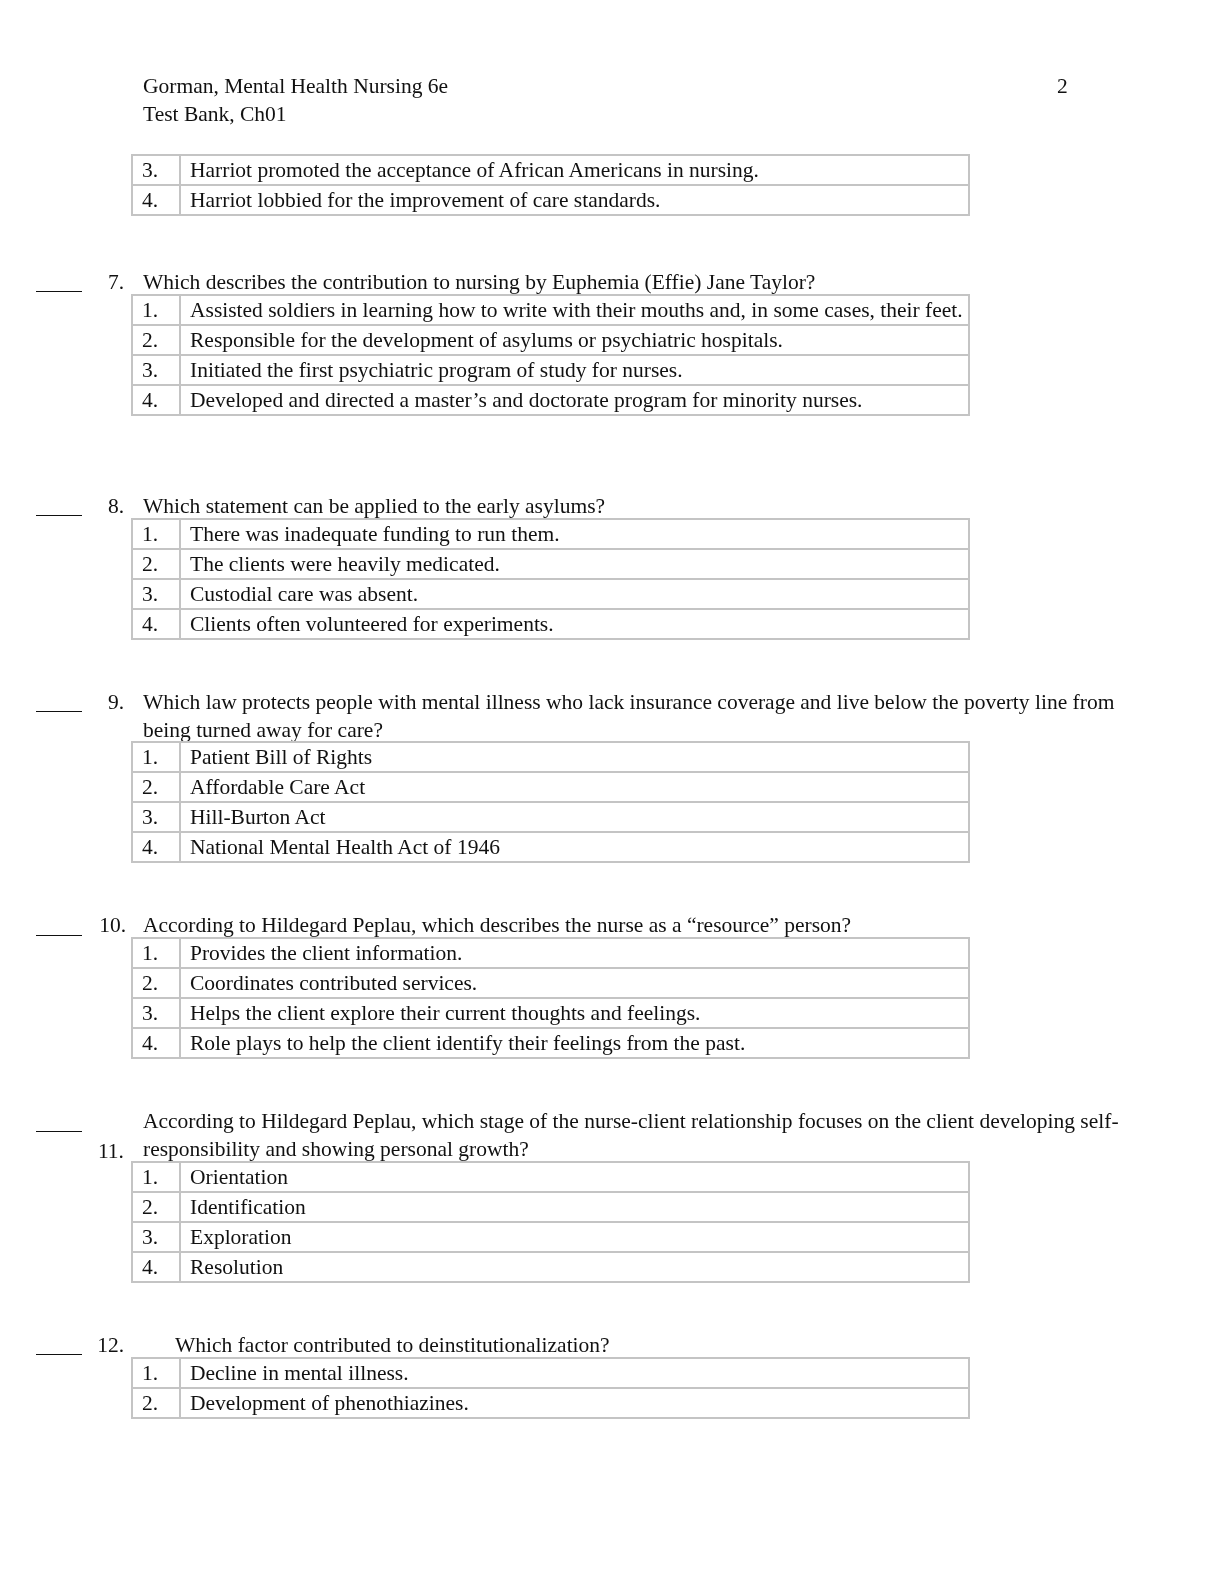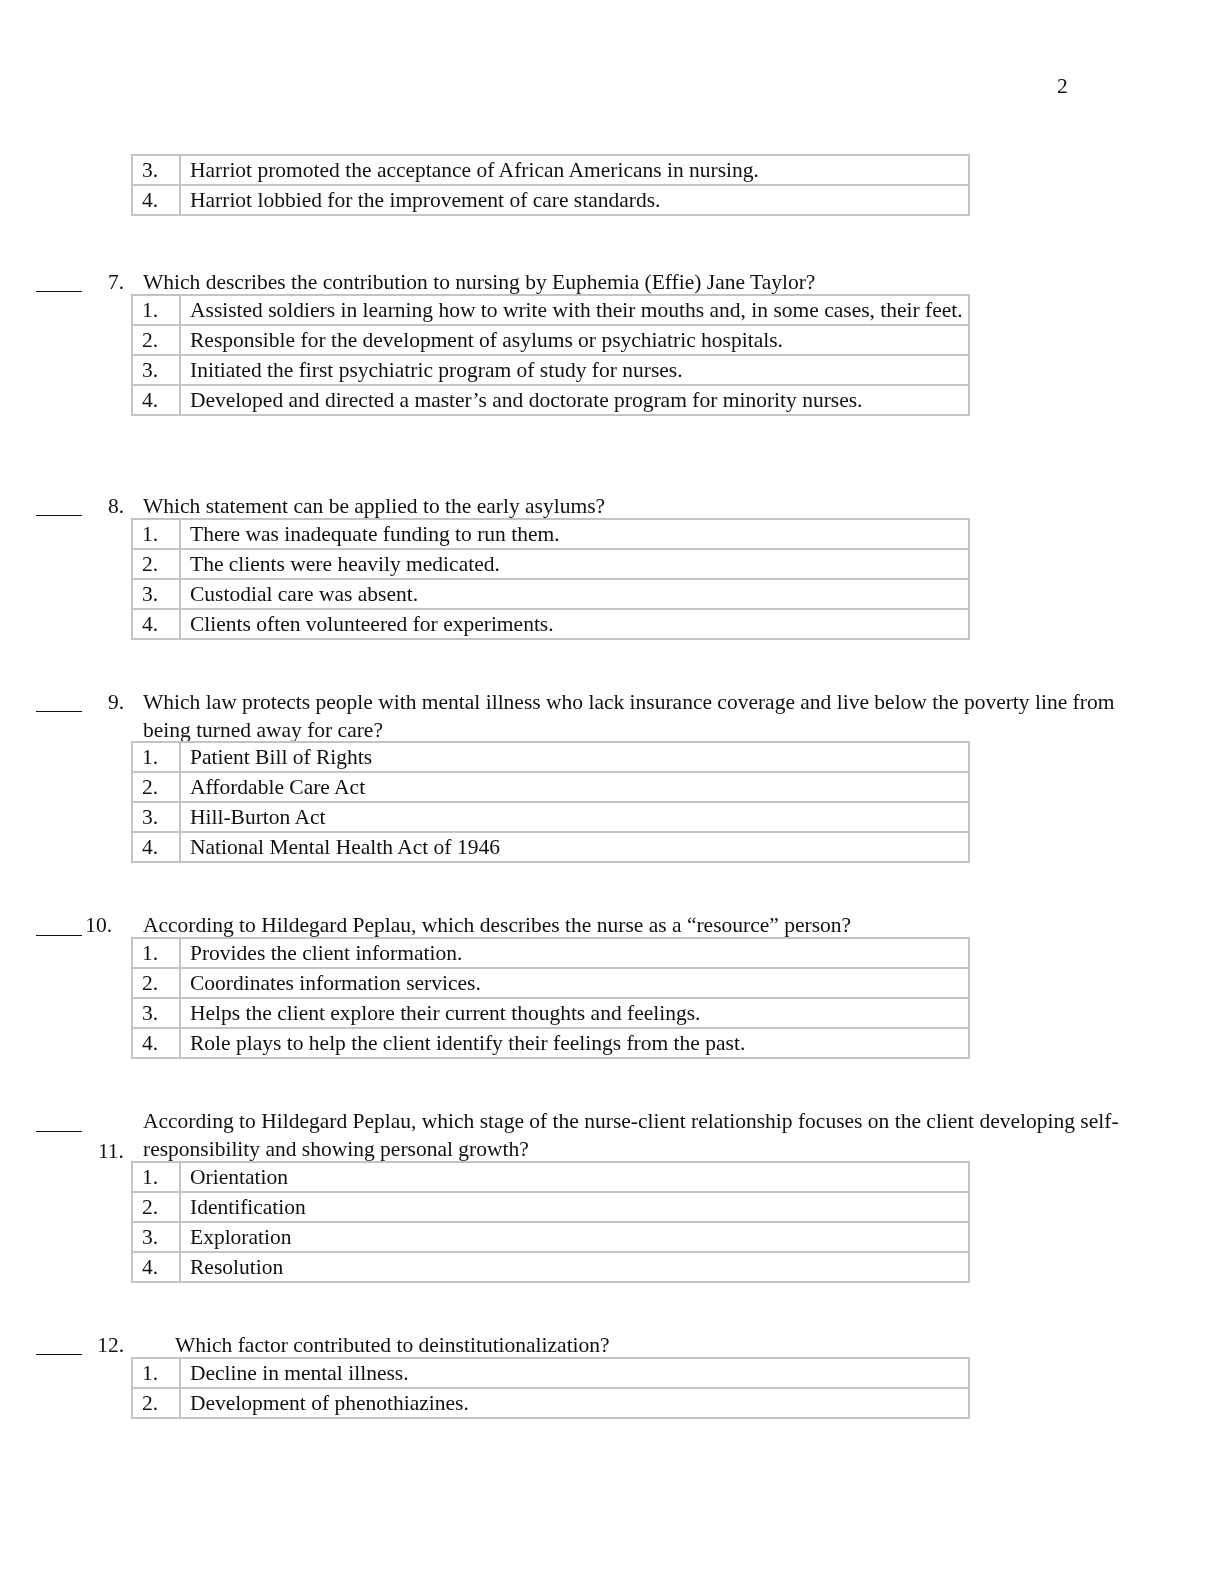--- a/index.html
+++ b/index.html
@@ -21,20 +21,22 @@
   .opts td.num { width: 37px; }
   .q { position: absolute; left: 0; width: 1224px; }
   .blank { position: absolute; left: 36px; width: 46px; border-bottom: 1.5px solid #111; }
   .qnum { position: absolute; width: 30px; text-align: right; line-height: 28px; }
   .qtext { position: absolute; left: 143px; width: 985px; line-height: 28px; }
 </style>
 </head>
 <body>
 
 <div class="header">
+  <div>Gorman, Mental Health Nursing 6e</div>
+  <div>Test Bank, Ch01</div>
 </div>
 <div class="page-num">2</div>
 
 <table class="opts" style="top:154px;">
   <tbody>
       <tr>
         <td class="num">3.</td>
         <td>Harriot promoted the acceptance of African Americans in nursing.</td>
       </tr>
   <tr>
@@ -117,32 +119,32 @@
       </tr>
   <tr>
         <td class="num">4.</td>
         <td>National Mental Health Act of 1946</td>
       </tr>
 </tbody>
   </table>
 
 <div class="q">
   <div class="blank" style="top:935px;"></div>
-  <div class="qnum" style="left:82px; top:911px;">10.</div>
+  <div class="qnum" style="left:96px; top:911px;">10.</div>
   <div class="qtext" style="top:911px;">According to Hildegard Peplau, which describes the nurse as a “resource” person?</div>
 </div>
 <table class="opts" style="top:937px;">
   <tbody>
       <tr>
         <td class="num">1.</td>
         <td>Provides the client information.</td>
       </tr>
   <tr>
         <td class="num">2.</td>
-        <td>Coordinates information services.</td>
+        <td>Coordinates contributed services.</td>
       </tr>
   <tr>
         <td class="num">3.</td>
         <td>Helps the client explore their current thoughts and feelings.</td>
       </tr>
   <tr>
         <td class="num">4.</td>
         <td>Role plays to help the client identify their feelings from the past.</td>
       </tr>
 </tbody>

